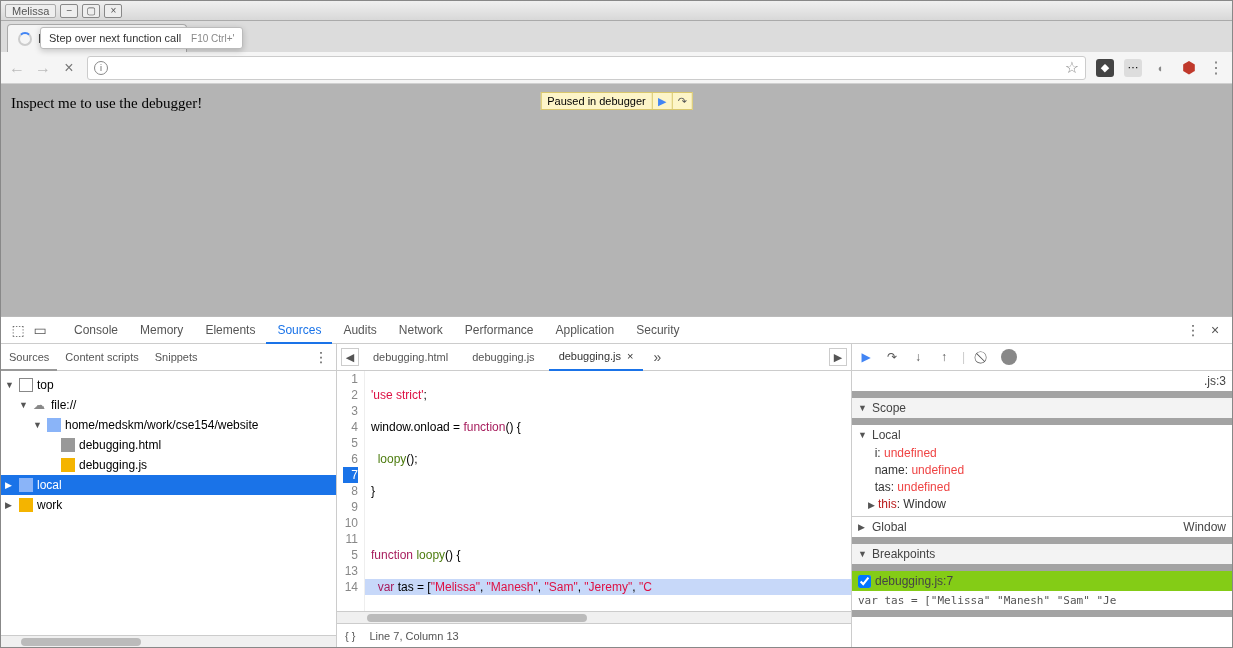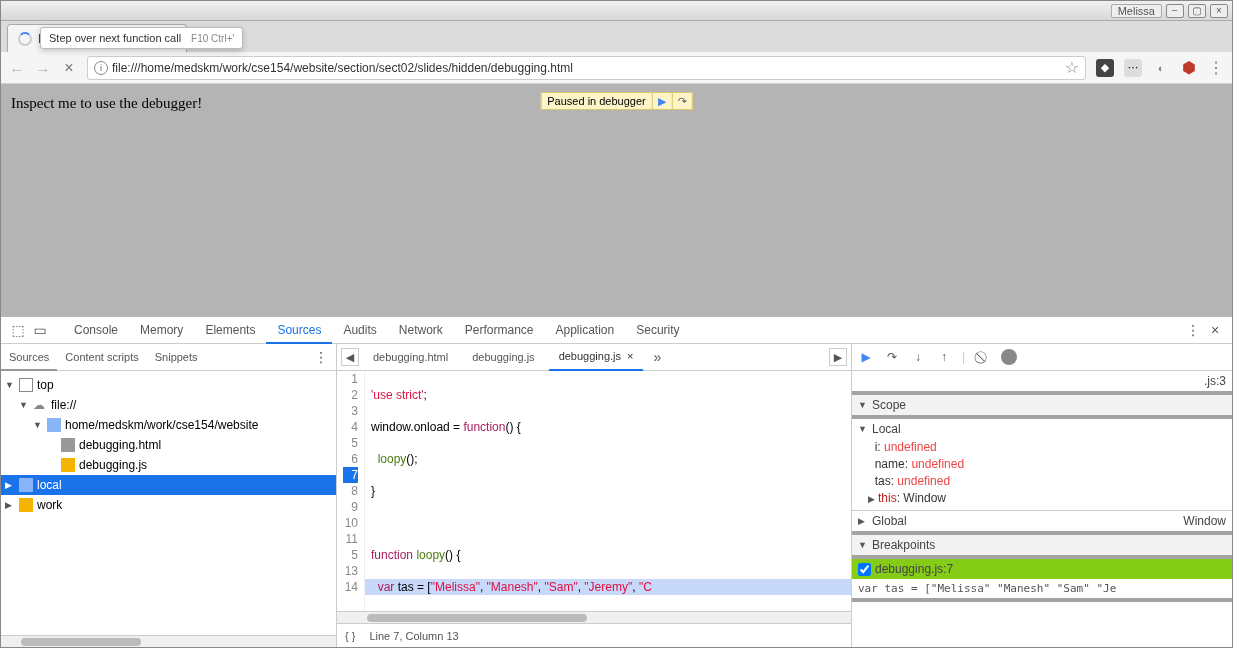--- a/index.html
+++ b/index.html
@@ -1,18 +1,18 @@
 <!DOCTYPE html>
 <html><head>
 <meta charset="utf-8">
 <style>
 *{box-sizing:border-box;margin:0;padding:0;font-family:sans-serif}
 body{width:1233px;height:648px;background:#eee;position:relative;overflow:hidden}
 .window{width:1233px;height:648px;background:#dcdcdc;border:1px solid #888;display:flex;flex-direction:column}
-.titlebar{height:20px;background:linear-gradient(#f0f0f0,#d8d8d8);display:flex;justify-content:flex-end;align-items:center;padding:0 4px;gap:4px;border-bottom:1px solid #aaa}
+.titlebar{height:20px;background:linear-gradient(#f0f0f0,#d8d8d8);display:flex;justify-content:flex-start;align-items:center;padding:0 4px;gap:4px;border-bottom:1px solid #aaa}
 .tb-name{font-size:11px;color:#555;border:1px solid #aaa;padding:0 6px;border-radius:2px;background:#eee}
 .tb-btn{width:18px;height:14px;border:1px solid #888;border-radius:2px;background:#eee;font-size:10px;text-align:center;line-height:12px;color:#555}
 .tabstrip{height:31px;background:#dcdcdc;display:flex;align-items:flex-end;padding-left:6px}
 .tab{background:#f5f5f5;border:1px solid #aaa;border-bottom:none;border-radius:4px 4px 0 0;height:28px;display:flex;align-items:center;padding:0 10px;gap:6px;font-size:12px;color:#444;min-width:180px}
 .spinner{width:14px;height:14px;border:2px solid #ccc;border-top-color:#4285f4;border-radius:50%}
 .tab-close{font-size:14px;color:#888}
 .toolbar{height:32px;background:#f5f5f5;border-bottom:1px solid #d0d0d0;display:flex;align-items:center;padding:0 8px;gap:10px}
 .tbic{width:16px;height:16px;display:flex;align-items:center;justify-content:center;color:#777;font-size:16px}
 .tbic.disabled{color:#bbb}
 .addrwrap{flex:1;background:#fff;border:1px solid #ccc;border-radius:3px;height:24px;display:flex;align-items:center;padding:0 6px;gap:4px;font-size:12px;color:#333}
@@ -64,21 +64,21 @@
 .str{color:#d14}
 .fn{color:#4d7c0f}
 .ed-hscroll{height:12px;background:#f0f0f0;border-top:1px solid #ccc;position:relative}
 .ed-hscroll .thumb{position:absolute;left:30px;width:220px;height:8px;top:2px;background:#bbb;border-radius:4px}
 .status{height:24px;border-top:1px solid #ccc;display:flex;align-items:center;padding:0 8px;font-size:11px;color:#555;gap:14px}
 .rpane{width:380px;display:flex;flex-direction:column;font-size:12px;min-height:0}
 .rtools{height:27px;border-bottom:1px solid #ccc;display:flex;align-items:center;padding:0 6px;gap:10px}
 .ric{width:16px;height:16px;display:flex;align-items:center;justify-content:center;color:#555}
 .ric.blue{color:#4285f4}
 .ric.circle{width:16px;height:16px;background:#888;border-radius:50%}
-.rrow{border-bottom:4px solid #a3a3a3;padding:3px 6px;display:flex;align-items:center;gap:4px;color:#444;position:relative}
+.rrow{border-bottom:7px solid #a3a3a3;padding:3px 6px;display:flex;align-items:center;gap:4px;color:#444;position:relative}
 .rrow.hdr{background:#f3f3f3}
 .rrow.bp-item{background:#84cc16}
 .tooltip{position:absolute;background:#fff;border:1px solid #bbb;border-radius:3px;box-shadow:0 2px 6px rgba(0,0,0,0.2);padding:4px 8px;font-size:11px;color:#333;display:flex;align-items:center;gap:10px;z-index:10}
 .kbd{color:#888;font-size:10px}
 .scope-body{font-family:monospace;font-size:12px;padding-left:16px;line-height:17px;color:#333}
 .udef{color:#ef4444}
 .ptri{font-size:9px;color:#555;width:10px;display:inline-block}
 .rspacer{flex:1}
 </style>
 </head>
@@ -99,21 +99,20 @@
       <span class="tab-close">×</span>
     </div>
   </div>
 
   <div class="toolbar">
     <span class="tbic disabled">←</span>
     <span class="tbic disabled">→</span>
     <span class="tbic">×</span>
     <div class="addrwrap">
       <span class="info-ic">i</span>
-      <span>file:///home/medskm/work/cse154/website/section/sect02/slides/hidden/debugging.html</span>
       <span class="star">☆</span>
     </div>
     <span class="ext" style="background:#444;color:#fff">◆</span>
     <span class="ext" style="background:#ddd">⋯</span>
     <span class="ext" style="color:#888">◐</span>
     <span class="ext" style="color:#c0392b;font-size:16px">⬢</span>
     <span class="tbic">⋮</span>
   </div>
 
   <div class="page">

